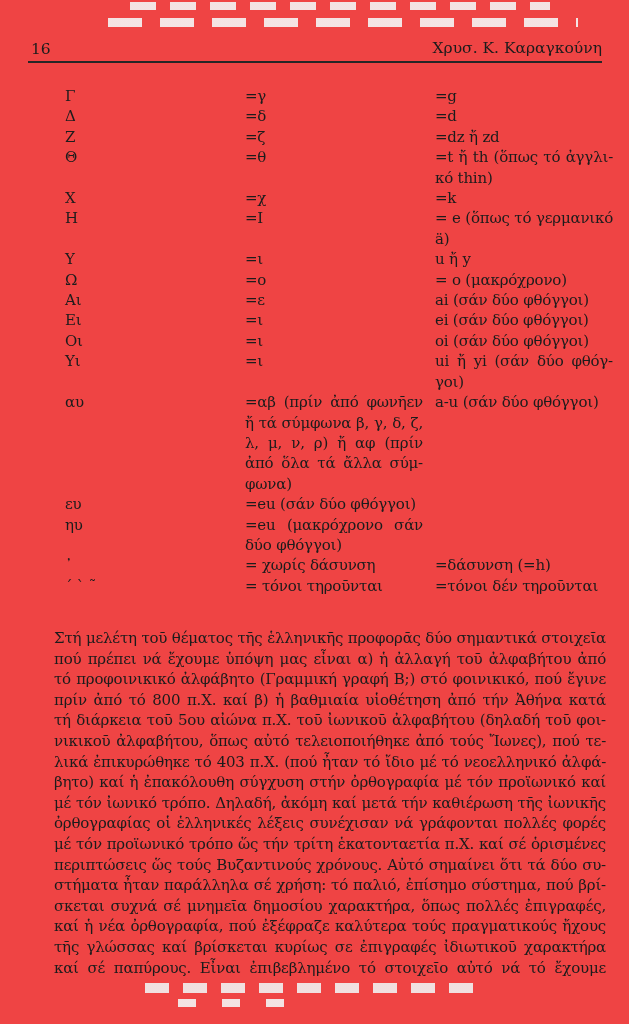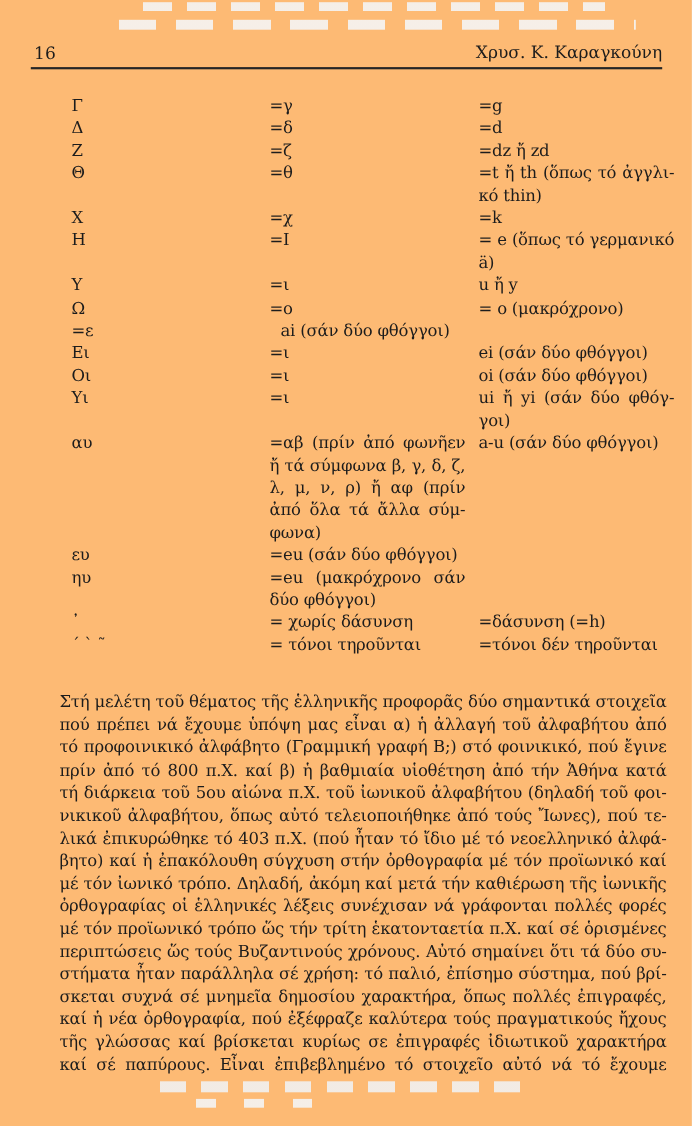--- a/index.html
+++ b/index.html
@@ -1,20 +1,20 @@
 <!DOCTYPE html>
 <html><head>
 <meta charset="utf-8">
 <style>
   html,body { margin:0; padding:0; background:#e9e9e9; }
   .page {
     position:relative;
     width:629px; height:1024px;
     margin:0 auto;
-    background:#fdba74;
+    background:#ef4444;
     color:#1c1c1c;
     font-family:"DejaVu Serif", serif;
     overflow:hidden;
   }
   
   .noise { position:absolute; opacity:.9; }
   .noise-a { top:2px; left:130px; width:420px; height:8px;
     background:repeating-linear-gradient(90deg,#f4f4f4 0 26px, transparent 26px 40px); }
   .noise-b { top:18px; left:108px; width:470px; height:9px;
     background:repeating-linear-gradient(90deg,#f5f5f5 0 34px, transparent 34px 52px); }
@@ -96,20 +96,21 @@
       <div class="c1">Υ</div>
       <div class="c2">=ι</div>
       <div class="c3">u ἤ y</div>
     </div>
     <div class="trow">
       <div class="c1">Ω</div>
       <div class="c2">=ο</div>
       <div class="c3">= o (μακρόχρονο)</div>
     </div>
     <div class="trow">
+      <div class="c1">Αι</div>
       <div class="c2">=ε</div>
       <div class="c3">ai (σάν δύο φθόγγοι)</div>
     </div>
     <div class="trow">
       <div class="c1">Ει</div>
       <div class="c2">=ι</div>
       <div class="c3">ei (σάν δύο φθόγγοι)</div>
     </div>
     <div class="trow">
       <div class="c1">Οι</div>

